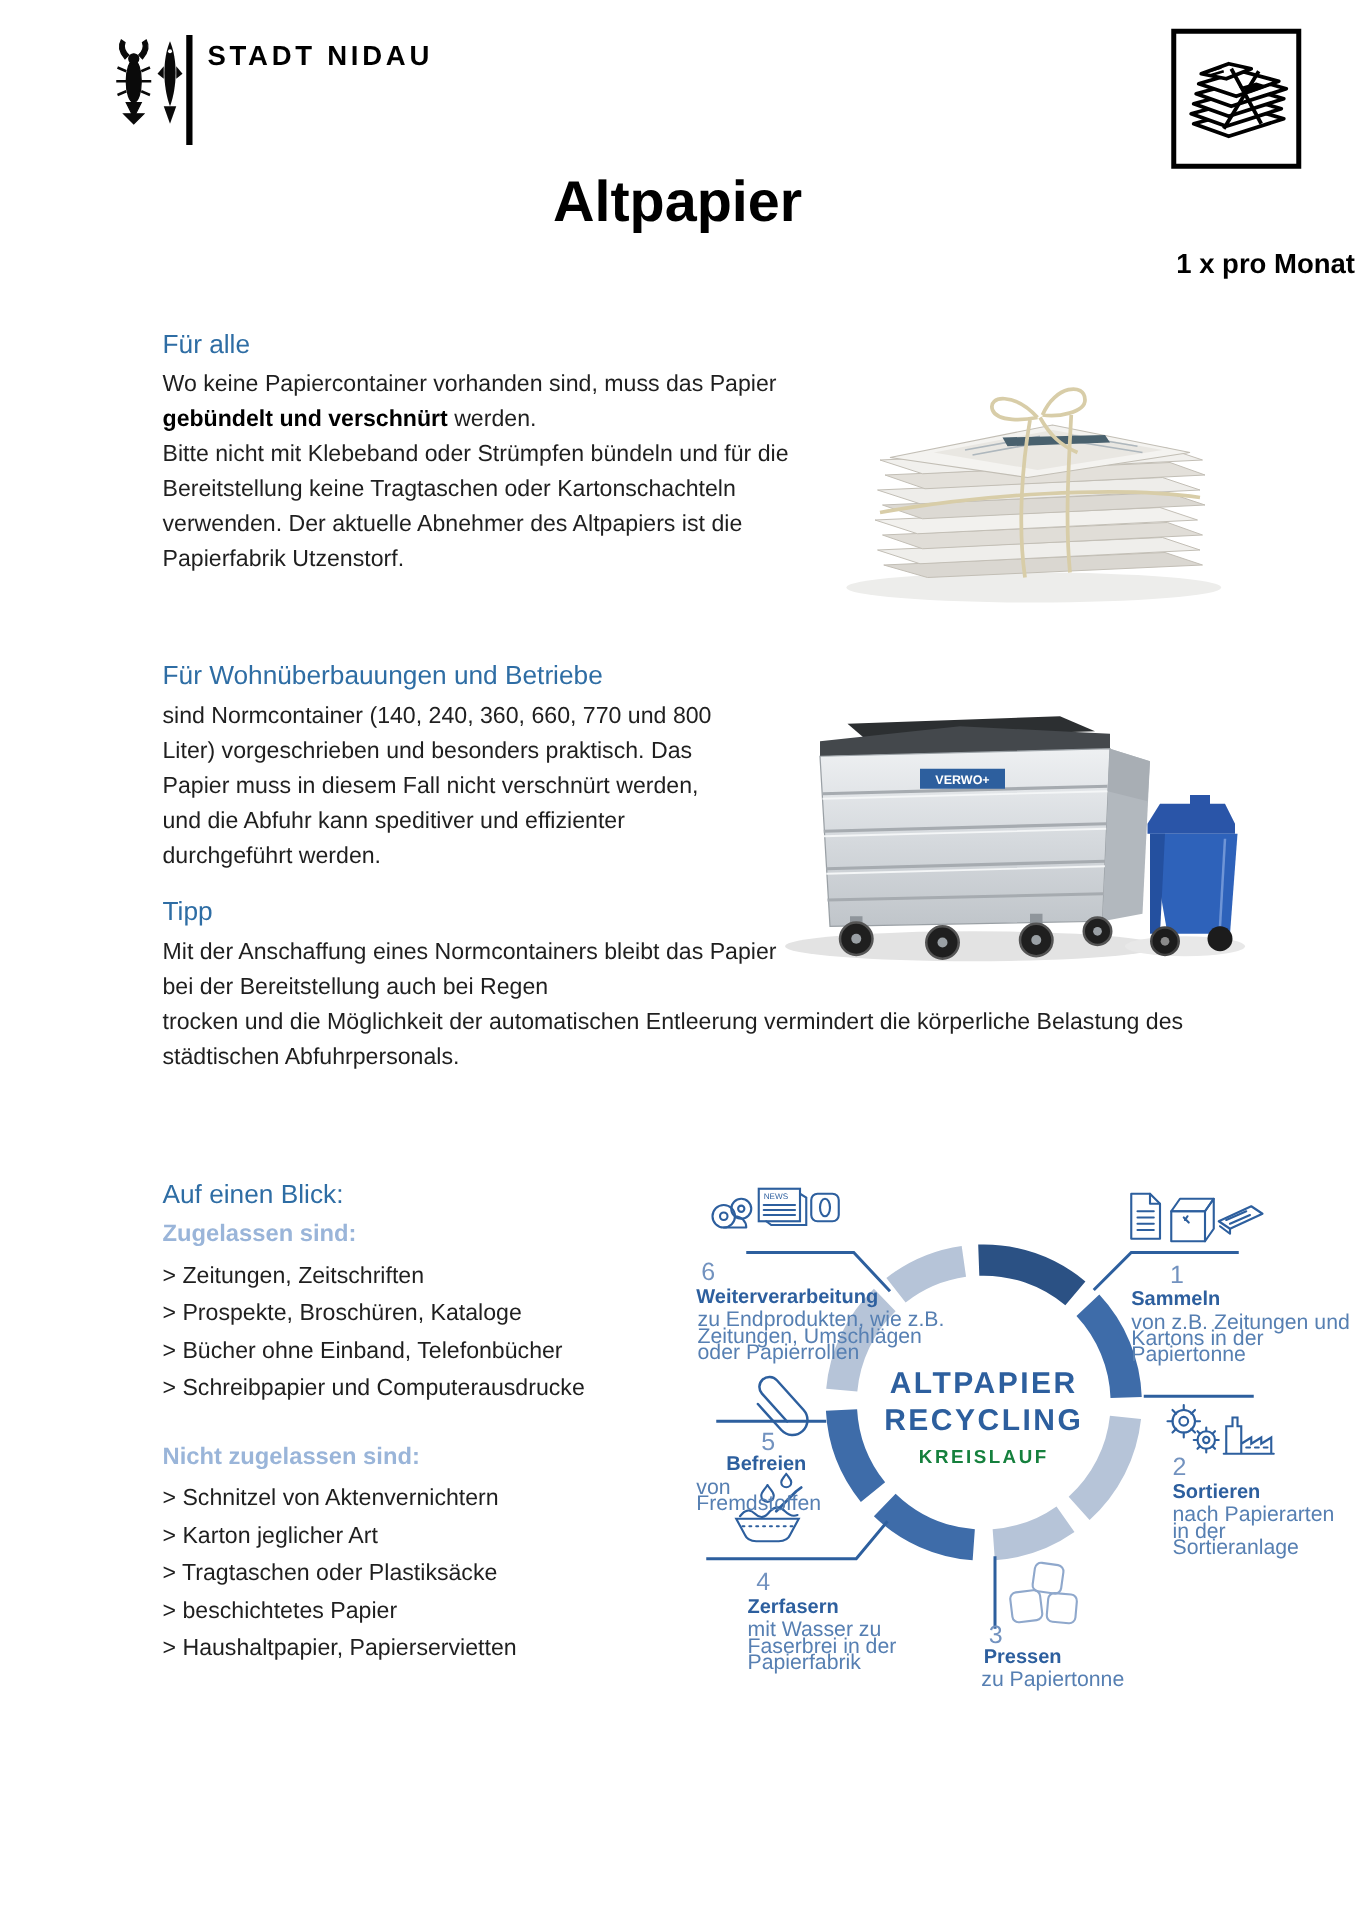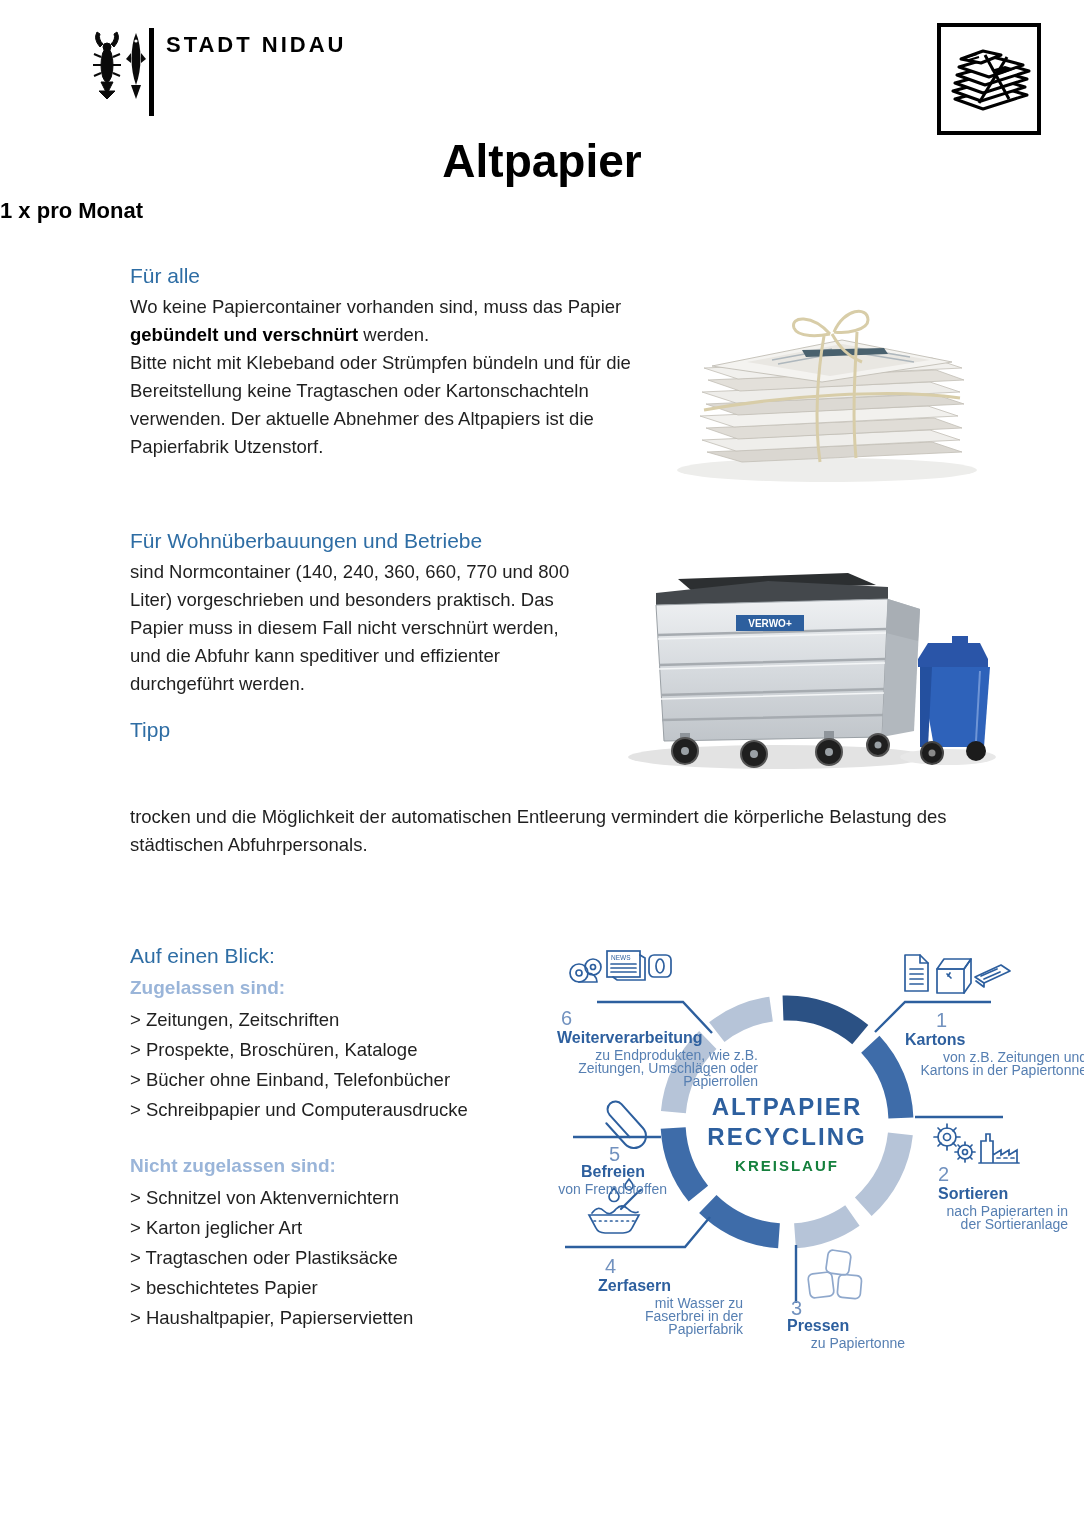--- a/index.html
+++ b/index.html
@@ -5,35 +5,35 @@
   html,body{margin:0;padding:0;background:#888;}
   .page{position:relative;width:1084px;height:1532px;background:#ffffff;overflow:hidden;
         font-family:"Liberation Sans",sans-serif;color:#1f1f1f;}
   .abs{position:absolute;}
   
   .org-name{font-size:22px;font-weight:bold;letter-spacing:3px;color:#000;}
   .vbar{width:5px;height:88px;background:#000;}
   .paper-box{width:96px;height:104px;border:4px solid #000;background:#fff;display:flex;align-items:center;justify-content:center;}
   
   .doc-title{left:0;right:0;text-align:center;font-size:46px;font-weight:bold;color:#000;}
-  .doc-subtitle{left:0;right:0;text-align:left;font-size:22px;font-weight:bold;color:#000;}
+  .doc-subtitle{left:0;right:0;text-align:right;font-size:22px;font-weight:bold;color:#000;}
   
   .sec-heading{font-size:21px;font-weight:normal;color:#2e6da4;}
   .sub-heading{font-size:19px;font-weight:bold;color:#9ab5d9;text-align:center;}
   .body-text{font-size:18.5px;line-height:28px;color:#1f1f1f;}
   .body-text b{color:#000;}
   .list .item{font-size:18.5px;line-height:30px;color:#1f1f1f;}
   
   .diagram{width:500px;height:420px;}
   .dg-center{position:absolute;left:117px;top:147px;width:250px;text-align:center;}
   .dg-center .l1,.dg-center .l2{font-size:24px;letter-spacing:2px;font-weight:600;color:#2d5f9e;line-height:30px;}
   .dg-center .l3{font-size:15px;letter-spacing:2px;font-weight:600;color:#15803d;line-height:22px;margin-top:3px;}
   .dg-num{position:absolute;font-size:20px;color:#7292bf;}
   .dg-title{position:absolute;font-size:16px;font-weight:bold;color:#2d5f9e;}
-  .dg-desc{position:absolute;font-size:14px;line-height:13px;color:#567fb2;text-align:right;}
+  .dg-desc{position:absolute;font-size:17px;line-height:13px;color:#567fb2;}
 </style>
 </head>
 <body>
 
 <div class="page">
 
   <svg class="abs" style="left:92px;top:27px" width="56" height="92" viewBox="0 0 56 92">
 
     <g fill="#0a0a0a" stroke="#0a0a0a">
       <path d="M8,20 q-7,-8 -3,-15 l3,2 q-2,5 3,10 z"></path>
@@ -155,20 +155,21 @@
       <path d="M292,132 h70 l-6,80 h-50 Z" fill="#2e62ba"></path>
       <path d="M292,132 h12 l-4,80 h-8 Z" fill="#24509f"></path>
       <path d="M352,136 l-4,70" stroke="#6f95d6" stroke-width="2" fill="none"></path>
       <circle cx="304" cy="218" r="11" fill="#1c1c1c" stroke="#444" stroke-width="2"></circle>
         <circle cx="304" cy="218" r="3.5" fill="#8a8a8a"></circle>
       <circle cx="348" cy="216" r="10" fill="#1c1c1c"></circle>
     </g>
   </svg>
 
   <div class="abs sec-heading" style="left:130px;top:718px">Tipp</div>
+  <div class="abs body-text" style="left:130px;top:747px;width:515px">Mit der Anschaffung eines Normcontainers bleibt das Papier bei der Bereitstellung auch bei Regen</div>
   <div class="abs body-text" style="left:130px;top:803px;width:862px">trocken und die Möglichkeit der automatischen Entleerung vermindert die körperliche Belastung des städtischen Abfuhrpersonals.</div>
 
   <div class="abs sec-heading" style="left:130px;top:944px">Auf einen Blick:</div>
   <div class="abs sub-heading" style="left:130px;top:977px">Zugelassen sind:</div>
   <div class="abs list" style="left:130px;top:1005px">
     <div class="item">&gt; Zeitungen, Zeitschriften</div>
     <div class="item">&gt; Prospekte, Broschüren, Kataloge</div>
     <div class="item">&gt; Bücher ohne Einband, Telefonbücher</div>
     <div class="item">&gt; Schreibpapier und Computerausdrucke</div>
   </div>
@@ -282,21 +283,21 @@
       </g>
     </svg>
 
     <div class="dg-center">
       <div class="l1">ALTPAPIER</div>
       <div class="l2">RECYCLING</div>
       <div class="l3">KREISLAUF</div>
     </div>
 
     <div class="dg-num" style="left:391px;top:64px">1</div>
-    <div class="dg-title" style="left:360px;top:86px">Kartons</div>
+    <div class="dg-title" style="left:360px;top:86px">Sammeln</div>
     <div class="dg-desc" style="left:360px;top:106px;width:182px">von z.B. Zeitungen und Kartons in der Papiertonne</div>
 
     <div class="dg-num" style="left:393px;top:218px">2</div>
     <div class="dg-title" style="left:393px;top:240px">Sortieren</div>
     <div class="dg-desc" style="left:393px;top:260px;width:130px">nach Papierarten in der Sortieranlage</div>
 
     <div class="dg-num" style="left:246px;top:352px">3</div>
     <div class="dg-title" style="left:242px;top:372px">Pressen</div>
     <div class="dg-desc" style="left:240px;top:392px;width:120px">zu Papiertonne</div>
 

